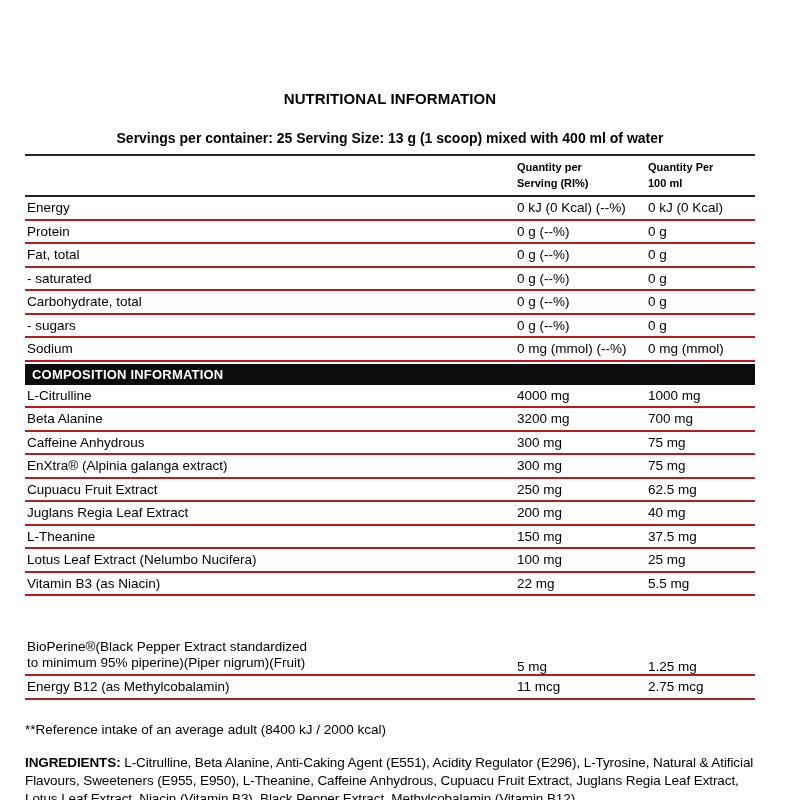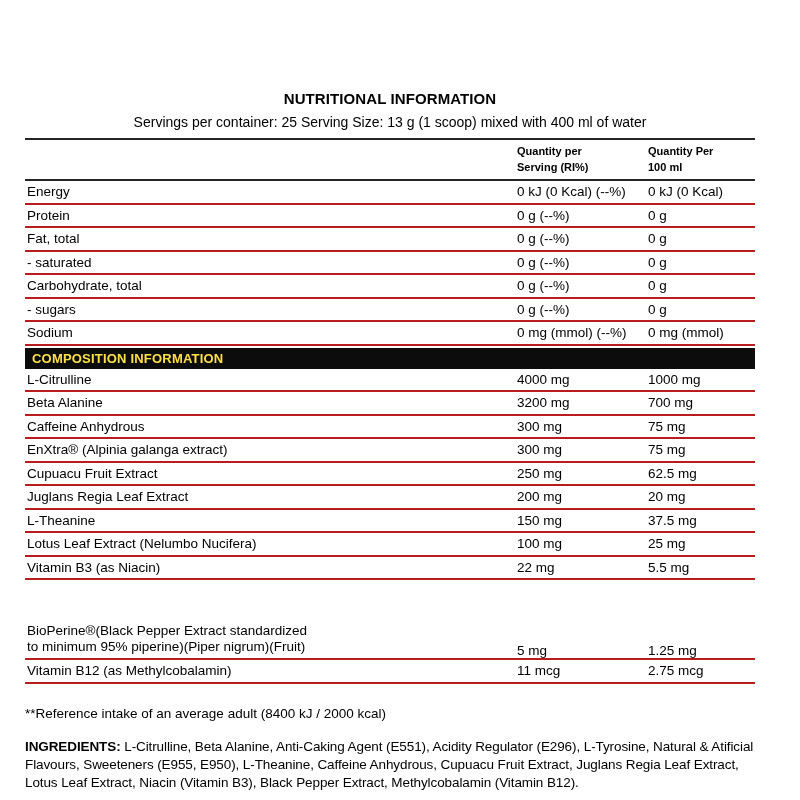--- a/index.html
+++ b/index.html
@@ -22,21 +22,22 @@
     text-align: center;
     font-weight: bold;
     font-size: 15px;
     line-height: 18px;
     letter-spacing: 0.1px;
   }
   .subtitle {
     text-align: center;
     font-size: 14px;
     line-height: 17px;
-    margin-top: 6px;
+    margin-top: 22px;
+    font-weight: bold;
   }
   .table {
     margin-top: 7px;
     border-top: 2px solid #252525;
   }
   .grid-row {
     display: grid;
     grid-template-columns: 492px 131px 1fr;
   }
   .hdr-row {
@@ -60,21 +61,21 @@
   .row.tall .label {
     white-space: pre-line;
     line-height: 16px;
     padding-top: 3px;
     padding-bottom: 3px;
   }
   .row.tall .val { padding-bottom: 0; }
   .section-bar {
     margin-top: 2px;
     background: #0c0c0c;
-    color: #fde047;
+    color: #ffffff;
     font-weight: bold;
     font-size: 13px;
     line-height: 15px;
     padding: 3px 0 3px 7px;
     letter-spacing: 0.2px;
   }
   .footnote {
     font-size: 13.5px;
     margin-top: 22px;
   }
@@ -163,21 +164,21 @@
       <div class="val">75 mg</div>
     </div>
     <div class="grid-row row">
       <div class="label">Cupuacu Fruit Extract</div>
       <div class="val">250 mg</div>
       <div class="val">62.5 mg</div>
     </div>
     <div class="grid-row row">
       <div class="label">Juglans Regia Leaf Extract</div>
       <div class="val">200 mg</div>
-      <div class="val">20 mg</div>
+      <div class="val">40 mg</div>
     </div>
     <div class="grid-row row">
       <div class="label">L-Theanine</div>
       <div class="val">150 mg</div>
       <div class="val">37.5 mg</div>
     </div>
     <div class="grid-row row">
       <div class="label">Lotus Leaf Extract (Nelumbo Nucifera)</div>
       <div class="val">100 mg</div>
       <div class="val">25 mg</div>
@@ -187,21 +188,21 @@
       <div class="val">22 mg</div>
       <div class="val">5.5 mg</div>
     </div>
     <div class="grid-row row tall">
       <div class="label">BioPerine®(Black Pepper Extract standardized
 to minimum 95% piperine)(Piper nigrum)(Fruit)</div>
       <div class="val">5 mg</div>
       <div class="val">1.25 mg</div>
     </div>
     <div class="grid-row row">
-      <div class="label">Vitamin B12 (as Methylcobalamin)</div>
+      <div class="label">Energy B12 (as Methylcobalamin)</div>
       <div class="val">11 mcg</div>
       <div class="val">2.75 mcg</div>
     </div>
 
   </div>
 
   <div class="footnote">**Reference intake of an average adult (8400 kJ / 2000 kcal)</div>
 
   <div class="ingredients">
     <span class="b">INGREDIENTS:</span>

